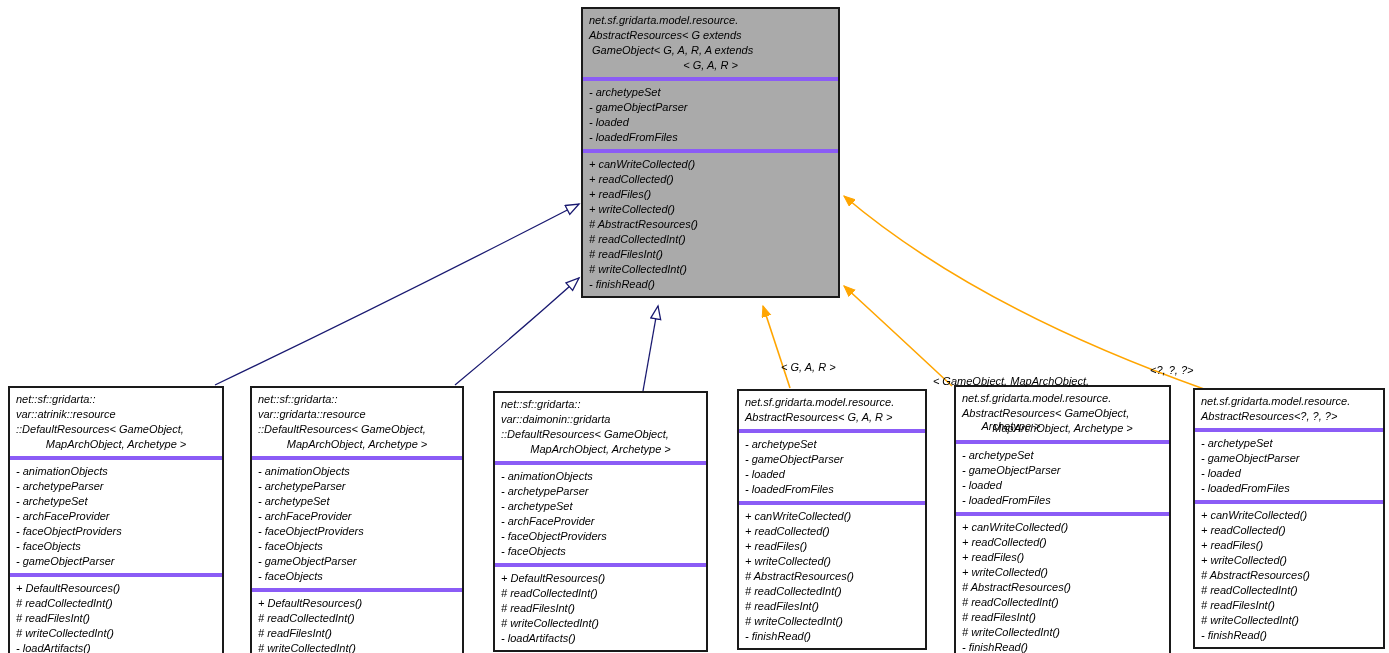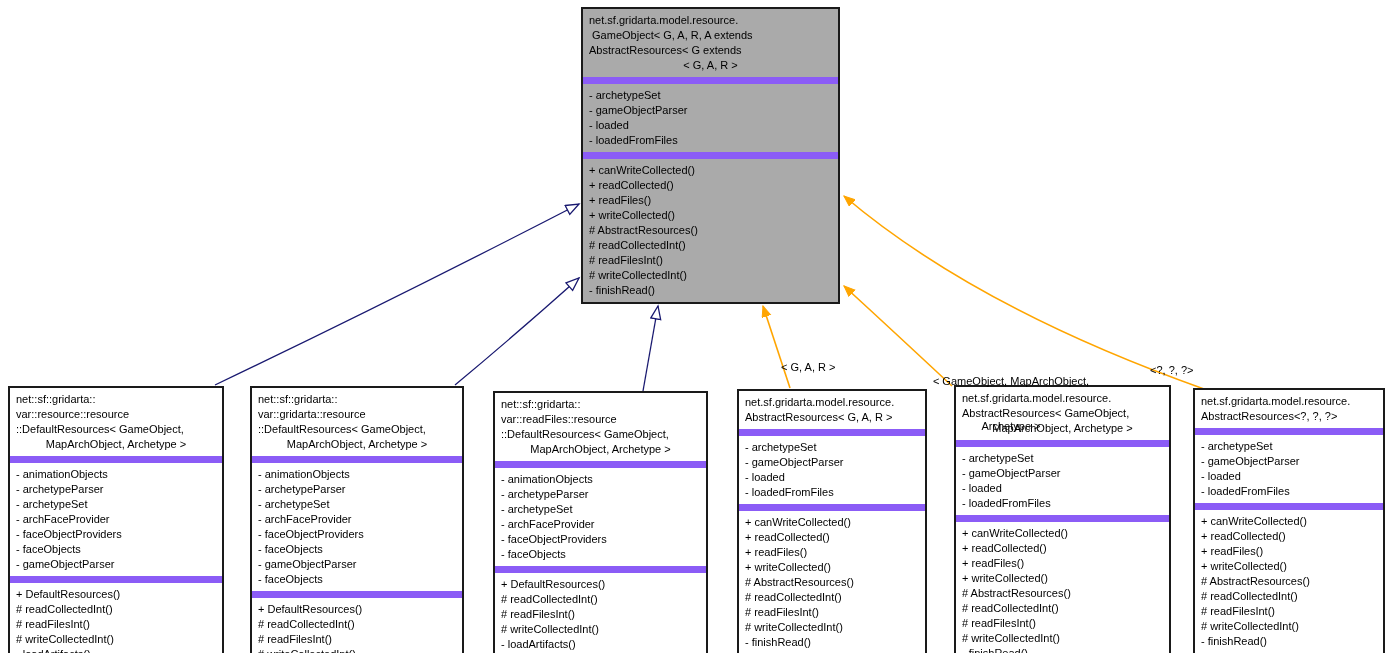--- a/index.html
+++ b/index.html
@@ -5,31 +5,31 @@
   * { box-sizing: border-box; }
   html, body { margin: 0; padding: 0; }
   body {
     width: 1389px; height: 653px;
     position: relative;
     background: #ffffff;
     overflow: hidden;
     font-family: "Liberation Sans", sans-serif;
     color: #000000;
   }
-  .canvas { position: absolute; inset: 0; width: 1383px; height: 653px; }
+  .canvas { position: absolute; inset: 0; width: 1383px; height: 653px; font-style: italic; }
   .node {
     position: absolute;
     background: #ffffff;
     border: 2px solid #1a1a1a;
     font-size: 11px;
     line-height: 15px;
   }
   .node.main { background: #aaaaaa; }
   .sec { padding: 4px 6px; }
-  .sec + .sec { border-top: 7px solid #8b5cf6; }
+  .sec + .sec { border-top: 4px solid #8b5cf6; }
   .t, .m { white-space: pre; }
   .t.center { text-align: center; white-space: normal; }
   .edge-label {
     position: absolute;
     font-size: 11px;
     line-height: 15px;
     text-align: center;
     white-space: pre;
   }
   svg.edges { position: absolute; inset: 0; pointer-events: none; }
@@ -52,22 +52,22 @@
     <path d="M 455 385 Q 514 336 579 278" fill="none" stroke="#191970" stroke-width="1.3" marker-end="url(#arrow-inherit)"></path>
     <path d="M 643 391 L 658 306" fill="none" stroke="#191970" stroke-width="1.3" marker-end="url(#arrow-inherit)"></path>
     <path d="M 790 388 L 763 306" fill="none" stroke="#ffa500" stroke-width="1.6" marker-end="url(#arrow-template)"></path>
     <path d="M 952 386 Q 892 330 844 286" fill="none" stroke="#ffa500" stroke-width="1.6" marker-end="url(#arrow-template)"></path>
     <path d="M 1204 389 Q 976 308 844 196" fill="none" stroke="#ffa500" stroke-width="1.6" marker-end="url(#arrow-template)"></path>
   </svg>
 
   <div class="node main" style="left:581px; top:7px; width:259px;">
     <div class="sec">
       <div class="t">net.sf.gridarta.model.resource.</div>
+      <div class="t">AbstractResources&lt; G extends</div>
       <div class="t"> GameObject&lt; G, A, R, A extends</div>
-      <div class="t">AbstractResources&lt; G extends</div>
       <div class="t center">&lt; G, A, R &gt;</div>
     </div>
     <div class="sec">
       <div class="m">- archetypeSet</div>
       <div class="m">- gameObjectParser</div>
       <div class="m">- loaded</div>
       <div class="m">- loadedFromFiles</div>
     </div>
     <div class="sec">
       <div class="m">+ canWriteCollected()</div>
@@ -78,21 +78,21 @@
       <div class="m"># readCollectedInt()</div>
       <div class="m"># readFilesInt()</div>
       <div class="m"># writeCollectedInt()</div>
       <div class="m">- finishRead()</div>
     </div>
   </div>
 
   <div class="node" style="left:8px; top:386px; width:216px;">
     <div class="sec">
       <div class="t">net::sf::gridarta::</div>
-      <div class="t">var::resource::resource</div>
+      <div class="t">var::atrinik::resource</div>
       <div class="t">::DefaultResources&lt; GameObject,</div>
       <div class="t center">MapArchObject, Archetype &gt;</div>
     </div>
     <div class="sec">
       <div class="m">- animationObjects</div>
       <div class="m">- archetypeParser</div>
       <div class="m">- archetypeSet</div>
       <div class="m">- archFaceProvider</div>
       <div class="m">- faceObjectProviders</div>
       <div class="m">- faceObjects</div>
@@ -128,21 +128,21 @@
       <div class="m">+ DefaultResources()</div>
       <div class="m"># readCollectedInt()</div>
       <div class="m"># readFilesInt()</div>
       <div class="m"># writeCollectedInt()</div>
     </div>
   </div>
 
   <div class="node" style="left:493px; top:391px; width:215px;">
     <div class="sec">
       <div class="t">net::sf::gridarta::</div>
-      <div class="t">var::readFiles::resource</div>
+      <div class="t">var::daimonin::gridarta</div>
       <div class="t">::DefaultResources&lt; GameObject,</div>
       <div class="t center">MapArchObject, Archetype &gt;</div>
     </div>
     <div class="sec">
       <div class="m">- animationObjects</div>
       <div class="m">- archetypeParser</div>
       <div class="m">- archetypeSet</div>
       <div class="m">- archFaceProvider</div>
       <div class="m">- faceObjectProviders</div>
       <div class="m">- faceObjects</div>

